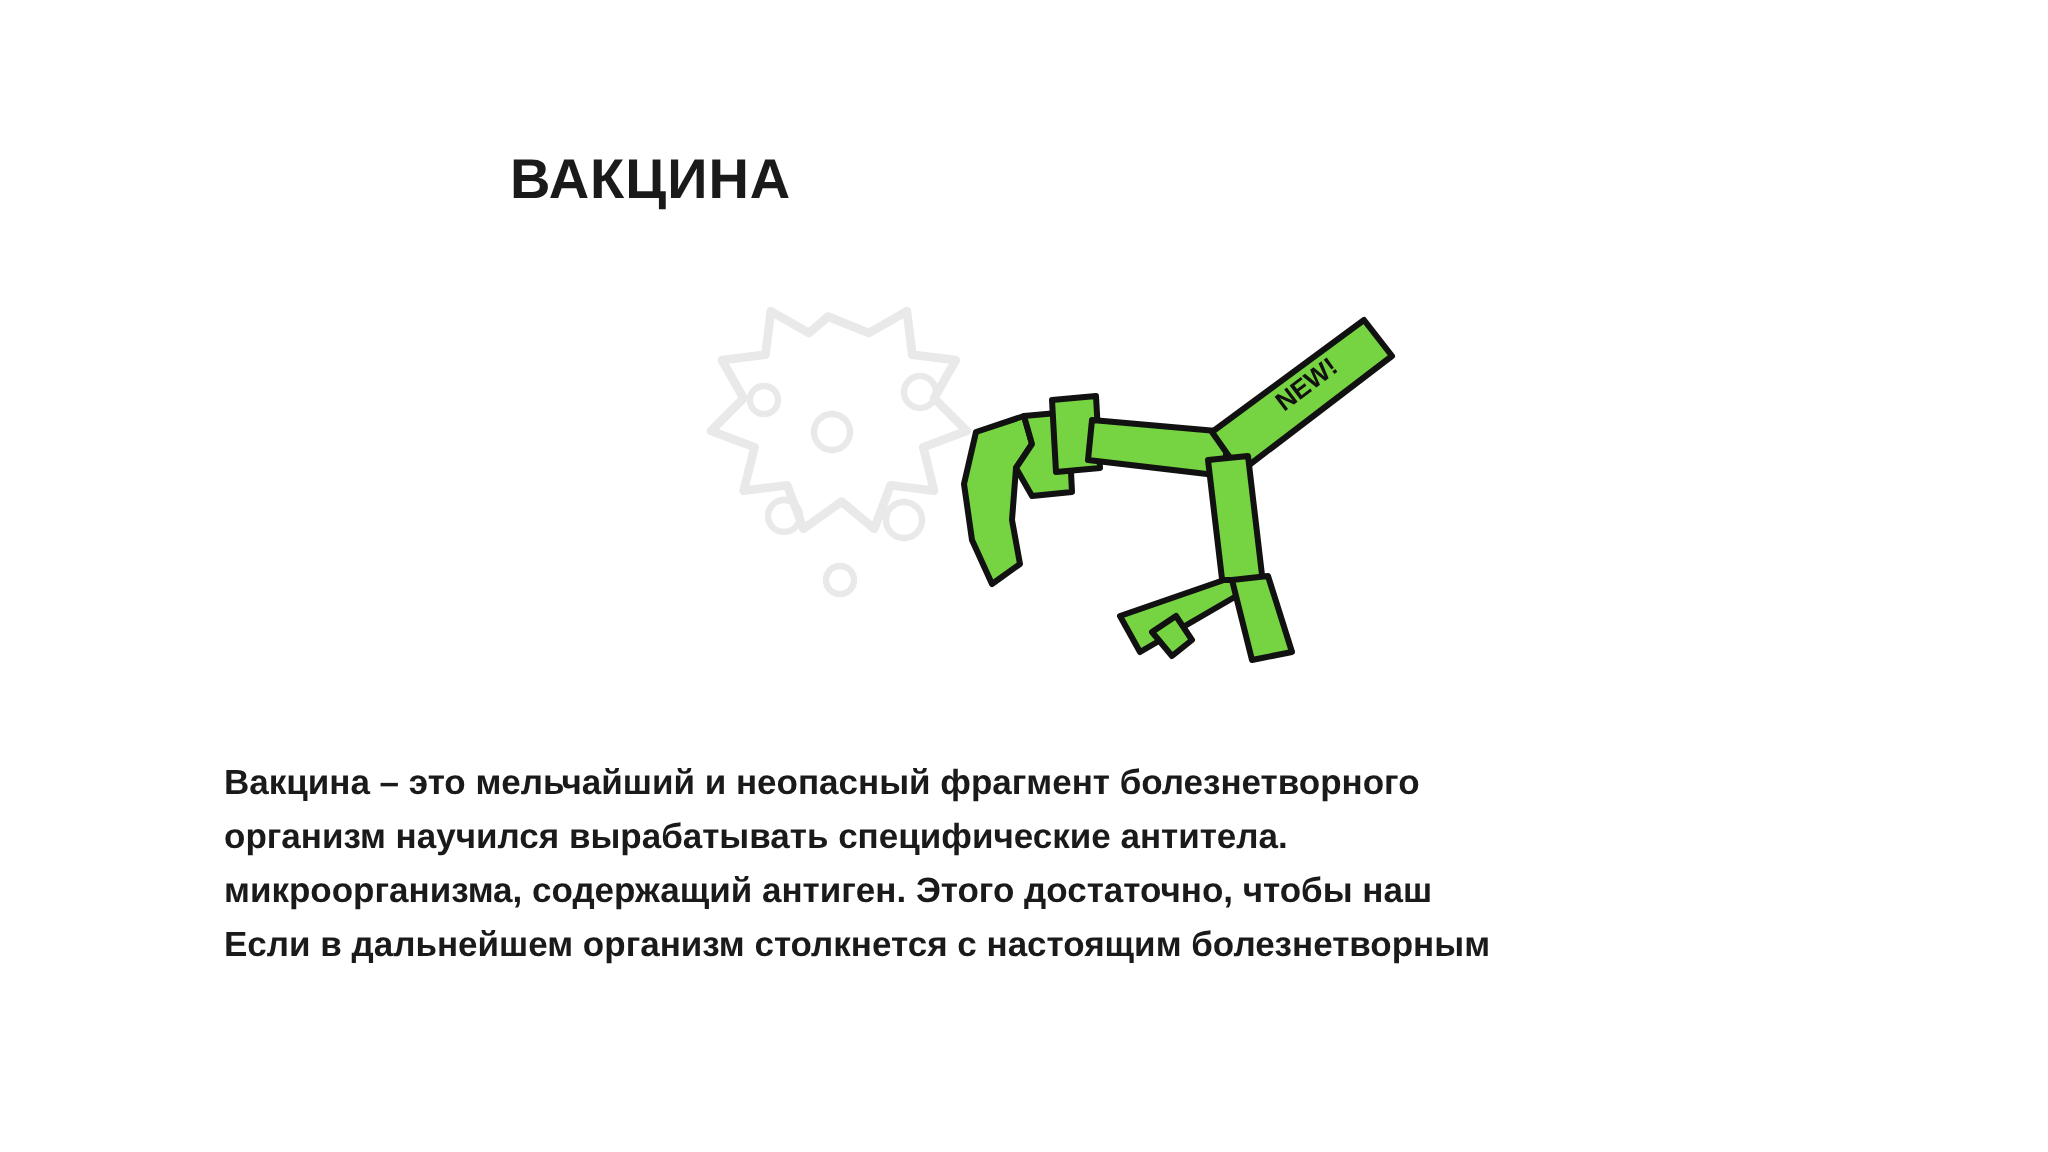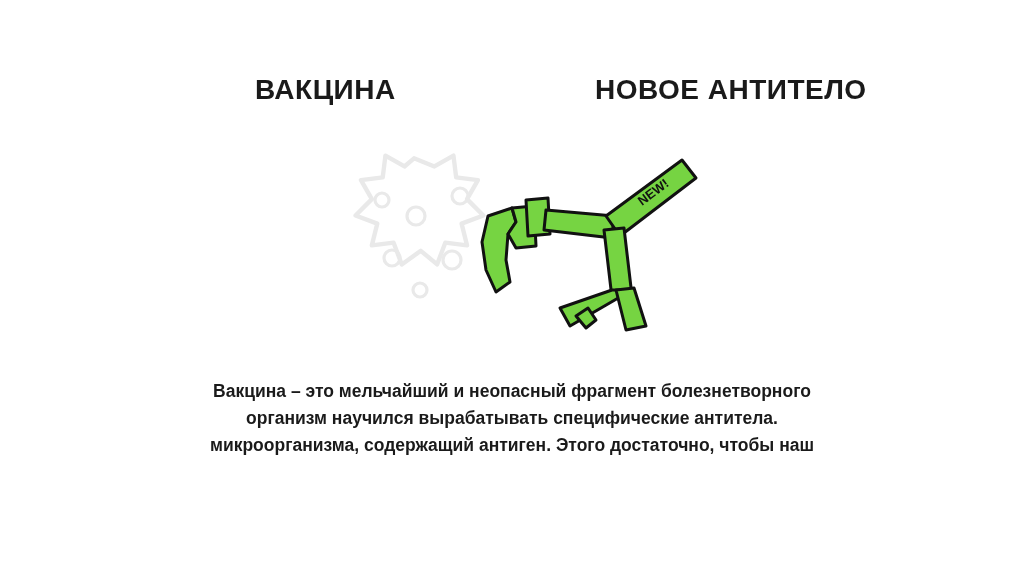--- a/index.html
+++ b/index.html
@@ -42,38 +42,37 @@
     left: 320px;
     top: 130px;
     width: 420px;
     height: 240px;
   }
   #caption {
     position: absolute;
     left: 112px;
     top: 378px;
     width: 800px;
-    text-align: center;
+    text-align: left;
     font-size: 17.5px;
     font-weight: bold;
     line-height: 1.54;
     color: #1a1a1a;
   }
   #caption p {
     margin: 0;
   }
 </style>
 </head>
 <body>
 
 <div id="slide">
 
   <div class="label" id="label-vaccine">ВАКЦИНА</div>
 
-  <div class="label" id="label-antibody">НОВОЕ АНТИТЕЛО</div>
 
   <div id="illustration">
     <svg viewBox="0 0 420 240" width="420" height="240" xmlns="http://www.w3.org/2000/svg">
 
       <g fill="none" stroke="#e9e9e9" stroke-width="3.2" stroke-linejoin="round" stroke-linecap="round">
         <path d="M95 18 L110 24 L124 16 L126 32 L142 34 L134 48
                  L146 60 L130 66 L134 82 L118 80 L112 96 L100 86
                  L86 96 L80 80 L64 82 L68 66 L52 60 L64 48 L56 34
                  L72 32 L74 16 L88 24 Z" transform="translate(-8,12) scale(1.36) translate(-20,-6)"></path>
         <circle cx="96" cy="86" r="9"></circle>
@@ -108,15 +107,16 @@
       </g>
 
       <text x="322" y="76" transform="rotate(-37 322 76)" font-family="Liberation Sans, sans-serif" font-size="13" font-weight="bold" fill="#111111">NEW!</text>
     </svg>
   </div>
 
   <div id="caption">
     <p>Вакцина – это мельчайший и неопасный фрагмент болезнетворного</p>
     <p>организм научился вырабатывать специфические антитела.</p>
     <p>микроорганизма, содержащий антиген. Этого достаточно, чтобы наш</p>
+    <p>Если в дальнейшем организм столкнется с настоящим болезнетворным</p>
   </div>
 
 </div>
 
 </body></html>

